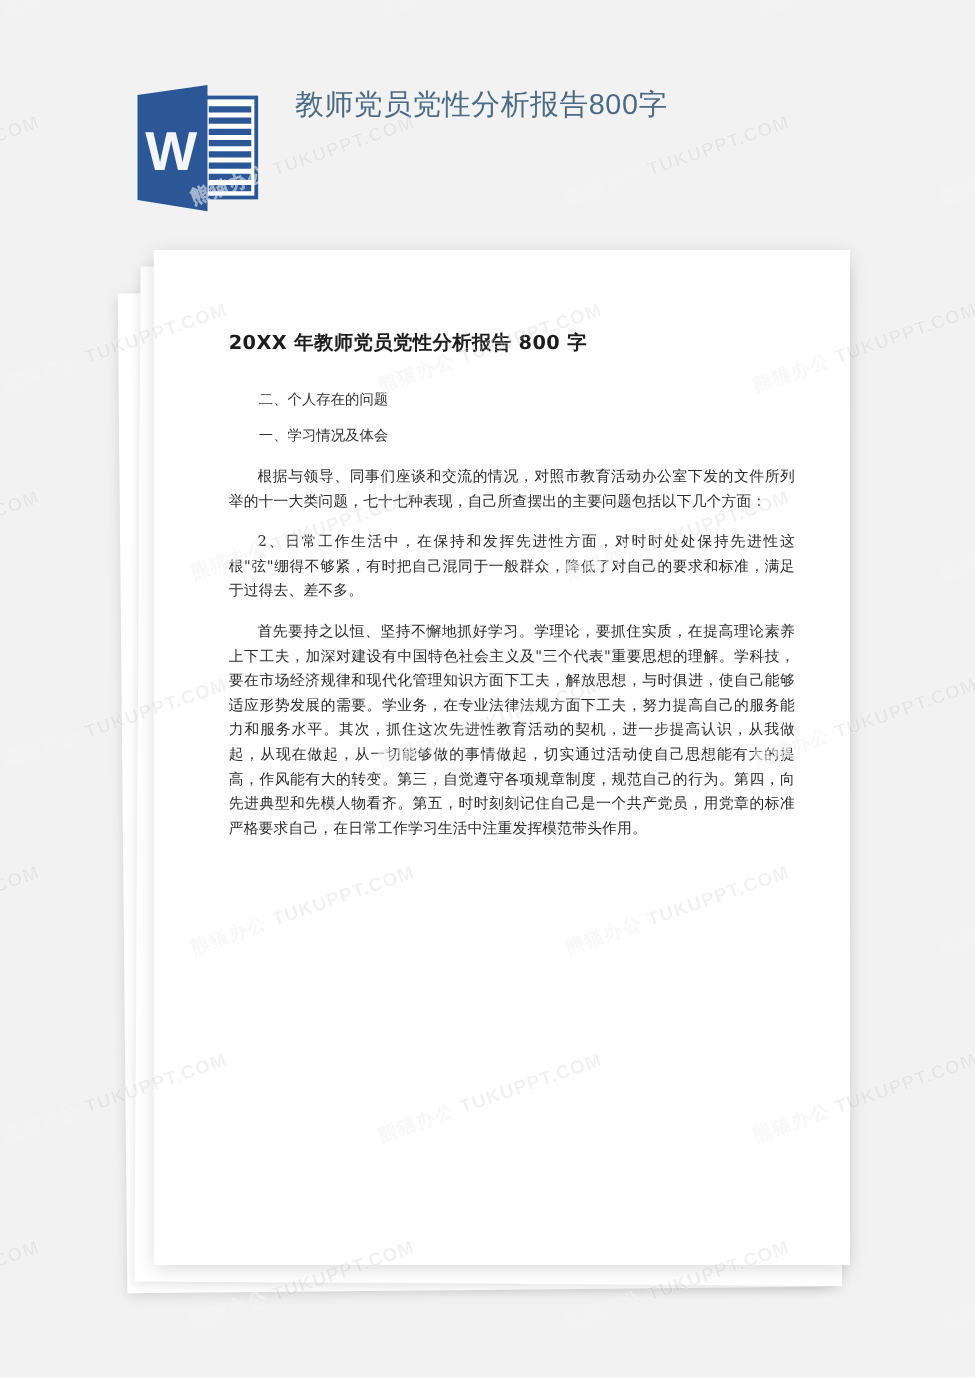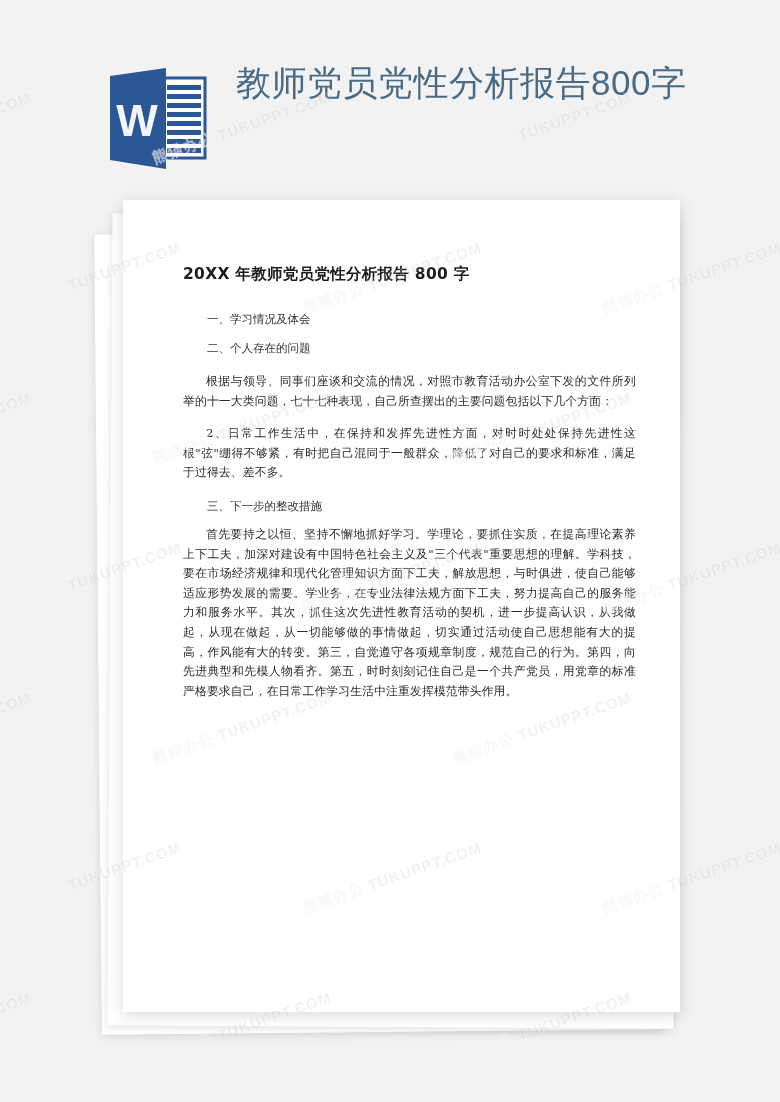--- a/index.html
+++ b/index.html
@@ -37,21 +37,21 @@
     z-index:20;
   }
   .word-icon{
     position:absolute;left:104px;top:64px;
     width:108px;height:110px;
   }
   .page-title{
     position:absolute;
     left:236px;top:60px;
     width:470px;
-    font-size:35px;
+    font-size:23px;
     line-height:46px;
     color:#4a6b86;
     font-family:"Liberation Sans","DejaVu Sans",sans-serif;
     font-weight:400;
     letter-spacing:0.5px;
   }
 
   
   .paper-stack{
     position:absolute;
@@ -145,26 +145,25 @@
 
       <polygon points="6,12 62,4 62,105 6,96" fill="#2b5797"></polygon>
       <text x="33" y="72" text-anchor="middle" font-family="Liberation Sans, DejaVu Sans, sans-serif" font-size="44" font-weight="700" fill="#f3f5f8">W</text>
     </svg>
   </div>
   <div class="page-title">教师党员党性分析报告800字</div>
 </div>
 
 <div class="doc">
   <div class="doc-title">20XX 年教师党员党性分析报告 800 字</div>
+  <div class="doc-heading">二、个人存在的问题</div>
   <div class="doc-heading">一、学习情况及体会</div>
-  <div class="doc-heading">二、个人存在的问题</div>
   <div class="spacer-sm"></div>
   <p class="doc-para">根据与领导、同事们座谈和交流的情况，对照市教育活动办公室下发的文件所列举的十一大类问题，七十七种表现，自己所查摆出的主要问题包括以下几个方面：</p>
   <p class="doc-para">2、日常工作生活中，在保持和发挥先进性方面，对时时处处保持先进性这根"弦"绷得不够紧，有时把自己混同于一般群众，降低了对自己的要求和标准，满足于过得去、差不多。</p>
-  <div class="doc-heading">三、下一步的整改措施</div>
   <p class="doc-para">首先要持之以恒、坚持不懈地抓好学习。学理论，要抓住实质，在提高理论素养上下工夫，加深对建设有中国特色社会主义及"三个代表"重要思想的理解。学科技，要在市场经济规律和现代化管理知识方面下工夫，解放思想，与时俱进，使自己能够适应形势发展的需要。学业务，在专业法律法规方面下工夫，努力提高自己的服务能力和服务水平。其次，抓住这次先进性教育活动的契机，进一步提高认识，从我做起，从现在做起，从一切能够做的事情做起，切实通过活动使自己思想能有大的提高，作风能有大的转变。第三，自觉遵守各项规章制度，规范自己的行为。第四，向先进典型和先模人物看齐。第五，时时刻刻记住自己是一个共产党员，用党章的标准严格要求自己，在日常工作学习生活中注重发挥模范带头作用。</p>
 </div>
 
 <div class="watermark-layer" id="watermark-layer">
     <span class="wm" style="left: 0px; top: 0px;">熊猫办公 TUKUPPT.COM</span>
     <span class="wm" style="left: 300px; top: 0px;">熊猫办公 TUKUPPT.COM</span>
     <span class="wm" style="left: 600px; top: 0px;">熊猫办公 TUKUPPT.COM</span>
     <span class="wm" style="left: -150px; top: 150px;">熊猫办公 TUKUPPT.COM</span>
     <span class="wm" style="left: 150px; top: 150px;">熊猫办公 TUKUPPT.COM</span>
     <span class="wm" style="left: 450px; top: 150px;">熊猫办公 TUKUPPT.COM</span>

